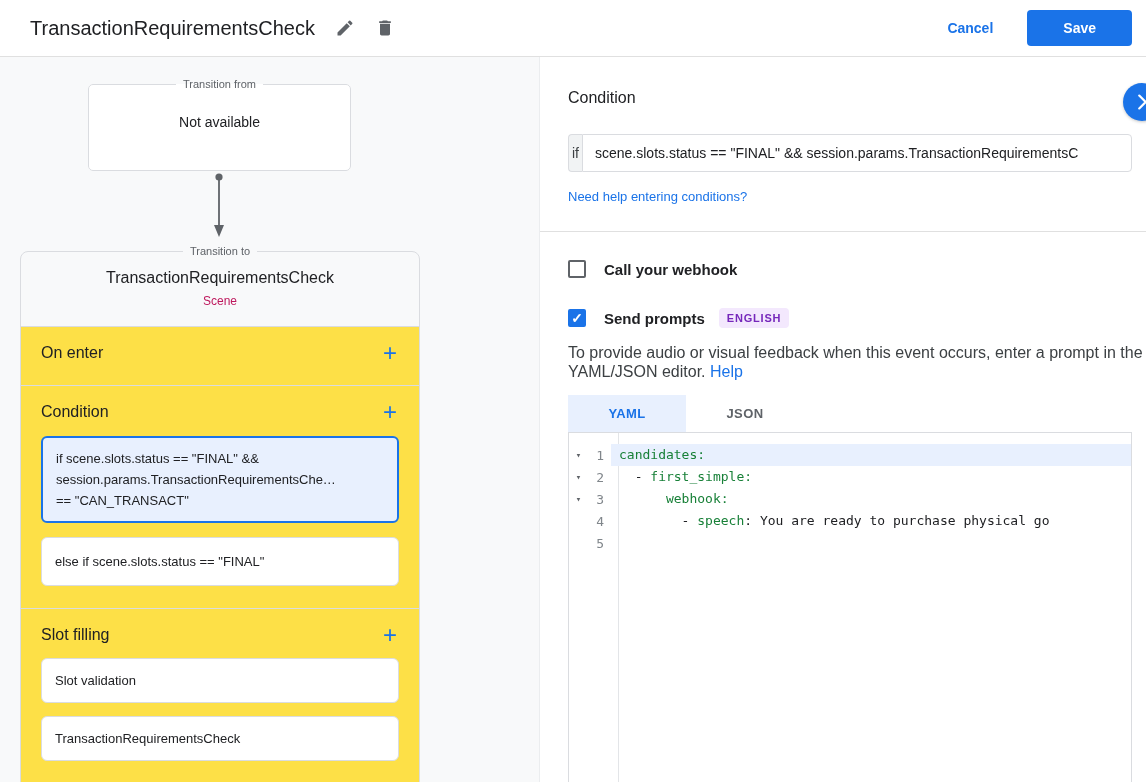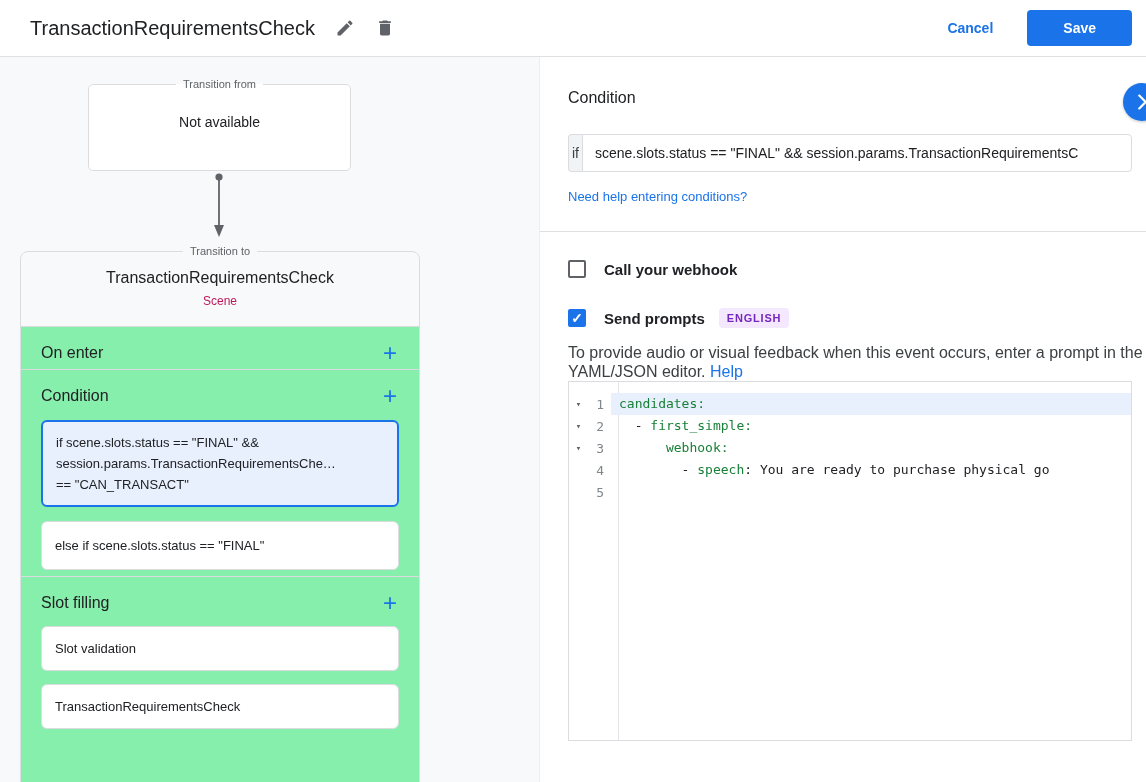--- a/index.html
+++ b/index.html
@@ -55,21 +55,21 @@
   .arrow-wrap { position:absolute; left:211px; top:116px; width:16px; height:66px; }
 
   .scene-card {
     position:absolute; left:20px; top:188px; width:400px; height:640px;
     background:#f8f9fa; border-radius:8px;
   }
   .scene-head { text-align:center; padding:12px 16px 18px; border-bottom:1px solid #dadce0; }
   .scene-title { font-size:16px; color:#202124; }
   .scene-sub { font-size:12px; color:#be185d; margin-top:7px; }
 
-  .sec { background:#86efac; border-bottom:1px solid #dadce0; padding:16px 20px 6px; }
+  .sec { background:#fde047; border-bottom:1px solid #dadce0; padding:16px 20px 22px; }
   .sec.last { border-bottom:none; padding-bottom:70px; }
   .sec-head { display:flex; align-items:center; justify-content:space-between; }
   .sec-label { font-size:16px; color:#202124; }
   .add-btn {
     border:none; background:none; color:#1a73e8; cursor:pointer;
     font-size:24px; font-weight:300; line-height:20px; font-family:inherit; padding:0 2px;
   }
   .cond-card {
     margin-top:14px; border-radius:6px; font-size:13px; line-height:21px;
     color:#202124; cursor:pointer; white-space:pre-line;
@@ -253,20 +253,24 @@
       <div class="check-row second">
         <span class="checkbox checked">
             <span class="mark">✓</span>
           </span>
         <span class="check-label">Send prompts</span>
         <span class="lang-badge">ENGLISH</span>
       </div>
 
       <p class="desc"><span>To provide audio or visual feedback when this event occurs, enter a prompt in the YAML/JSON editor.</span> <a class="inline-link">Help</a></p>
 
+      <div class="tabs">
+        <div class="tab active">YAML</div>
+        <div class="tab">JSON</div>
+      </div>
 
       <div class="editor">
         <div class="gutter-border"></div>
 
         <div class="code-line hl">
           <span class="fold-col">▾</span>
           <span class="num-col">1</span>
           <span class="code-content"><span class="tok-key">candidates:</span></span>
         </div>
 

